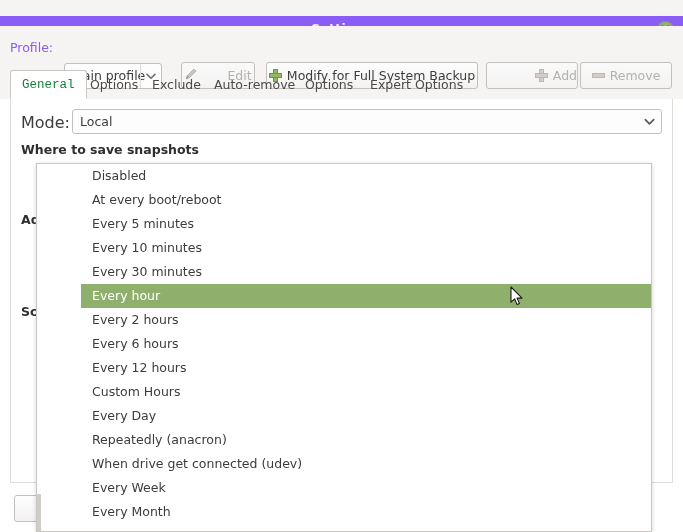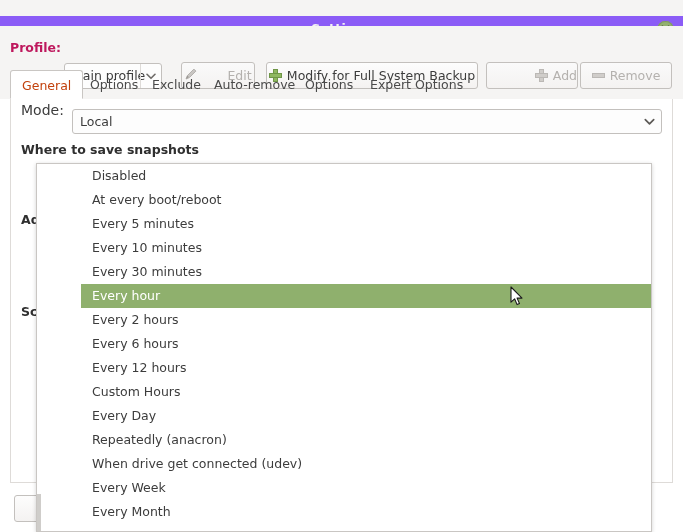--- a/index.html
+++ b/index.html
@@ -62,22 +62,21 @@
     left: 0; top: 26px;
     width: 683px;
     height: 44px;
     background: #f5f4f3;
   }
   #profile-label {
     position: absolute;
     left: 10px; top: 0;
     line-height: 44px;
     font-size: 12.5px;
-    color: #be185d;
-    font-weight: bold;
+    color: #8b5cf6;
   }
   .combo {
     box-sizing: border-box;
     background: #fdfdfd;
     border: 1px solid #c3c0bd;
     border-radius: 3px;
     color: #3c3c3c;
     font-size: 12.5px;
   }
   #profile-combo {
@@ -156,21 +155,22 @@
     color: #4a4a4a;
     box-sizing: border-box;
     cursor: pointer;
     white-space: nowrap;
   }
   .tab.active {
     background: #ffffff;
     border: 1px solid #c9c6c3;
     border-bottom: 1px solid #ffffff;
     border-radius: 3px 3px 0 0;
-    color: #c2410c;
+    color: #15803d;
+    font-family: Liberation Mono, monospace;
   }
 
   
   #content {
     position: absolute;
     left: 0; top: 99px;
     width: 683px;
     height: 433px;
     background: #ffffff;
     border-top: none;
@@ -181,22 +181,22 @@
     width: 663px;
     height: 384px;
     box-sizing: border-box;
     border-left: 1px solid #dedbd8;
     border-right: 1px solid #dedbd8;
     border-bottom: 1px solid #dedbd8;
     background: #ffffff;
   }
   #mode-label {
     position: absolute;
-    left: 21px; top: 102px;
-    font-size: 14px;
+    left: 21px; top: 113px;
+    font-size: 16px;
   }
   #mode-combo {
     position: absolute;
     left: 72px; top: 109px;
     width: 590px;
     height: 25px;
     line-height: 23px;
   }
   #mode-combo .combo-value { position: absolute; left: 7px; top: 0; }
   #mode-combo .combo-arrow {

